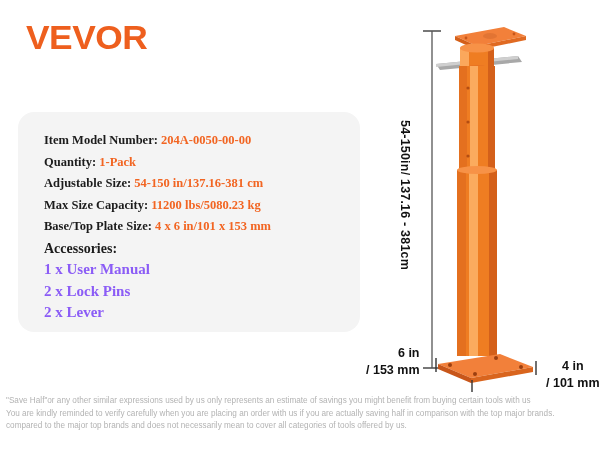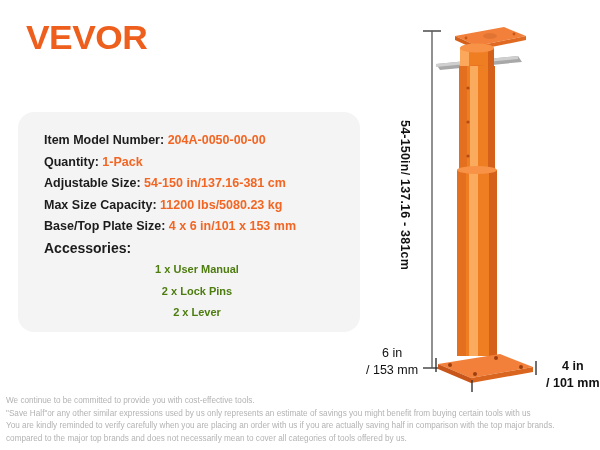--- a/index.html
+++ b/index.html
@@ -39,45 +39,45 @@
     width: 342px;
     height: 220px;
     background: #f4f4f4;
     border-radius: 16px;
   }
   #spec-list {
     position: absolute;
     left: 26px;
     top: 18px;
     right: 10px;
+    font-family: Liberation Serif, serif;
   }
   .spec-row {
     font-size: 12.5px;
     font-weight: bold;
     line-height: 21.5px;
     white-space: nowrap;
   }
   .spec-label {
     color: #1c1c1c;
   }
   .spec-value {
     color: #f26522;
   }
   .acc-head {
     font-size: 14px;
     font-weight: bold;
     color: #1c1c1c;
     line-height: 21.5px;
   }
   .acc-item {
-    font-size: 11px;
-    font-weight: bold;
-    color: #4d7c0f;
+    font-size: 15px;
+    font-weight: bold;
+    color: #8b5cf6;
     line-height: 21.5px;
-    text-align: center;
   }
 
   
   #product-figure {
     position: absolute;
     left: 400px;
     top: 0;
     width: 200px;
     height: 400px;
   }
@@ -98,24 +98,24 @@
     white-space: nowrap;
     transform: rotate(90deg);
     transform-origin: left top;
     letter-spacing: 0.2px;
   }
   #width-label-left {
     position: absolute;
     left: 366px;
     top: 345px;
     font-size: 12.5px;
-    font-weight: normal;
+    font-weight: bold;
     color: #111111;
     line-height: 17px;
-    text-align: center;
+    text-align: right;
     white-space: nowrap;
   }
   #width-label-right {
     position: absolute;
     left: 510px;
     top: 358px;
     font-size: 12.5px;
     font-weight: bold;
     color: #111111;
     line-height: 17px;
@@ -259,17 +259,16 @@
   <span class="ln1">6 in</span><br>
   <span class="ln2">/ 153 mm</span>
 </div>
 
 <div id="width-label-right">
   <span class="ln1">4 in</span>
   <span class="ln2">/ 101 mm</span>
 </div>
 
 <div id="footer-disclaimer">
-  <p>We continue to be committed to provide you with cost-effective tools.</p>
   <p>"Save Half"or any other similar expressions used by us only represents an estimate of savings you might benefit from buying certain tools with us</p>
   <p>You are kindly reminded to verify carefully when you are placing an order with us if you are actually saving half in comparison with the top major brands.</p>
   <p>compared to the major top brands and does not necessarily mean to cover all categories of tools offered by us.</p>
 </div>
 
 </body></html>

